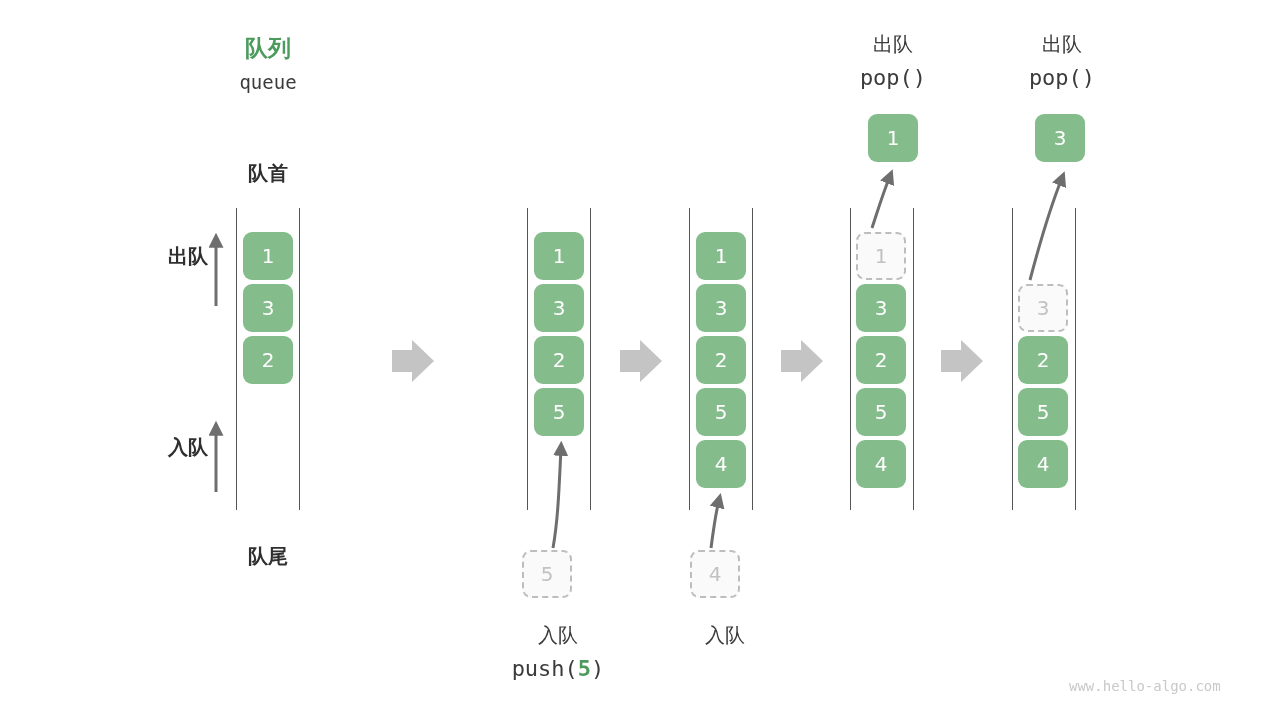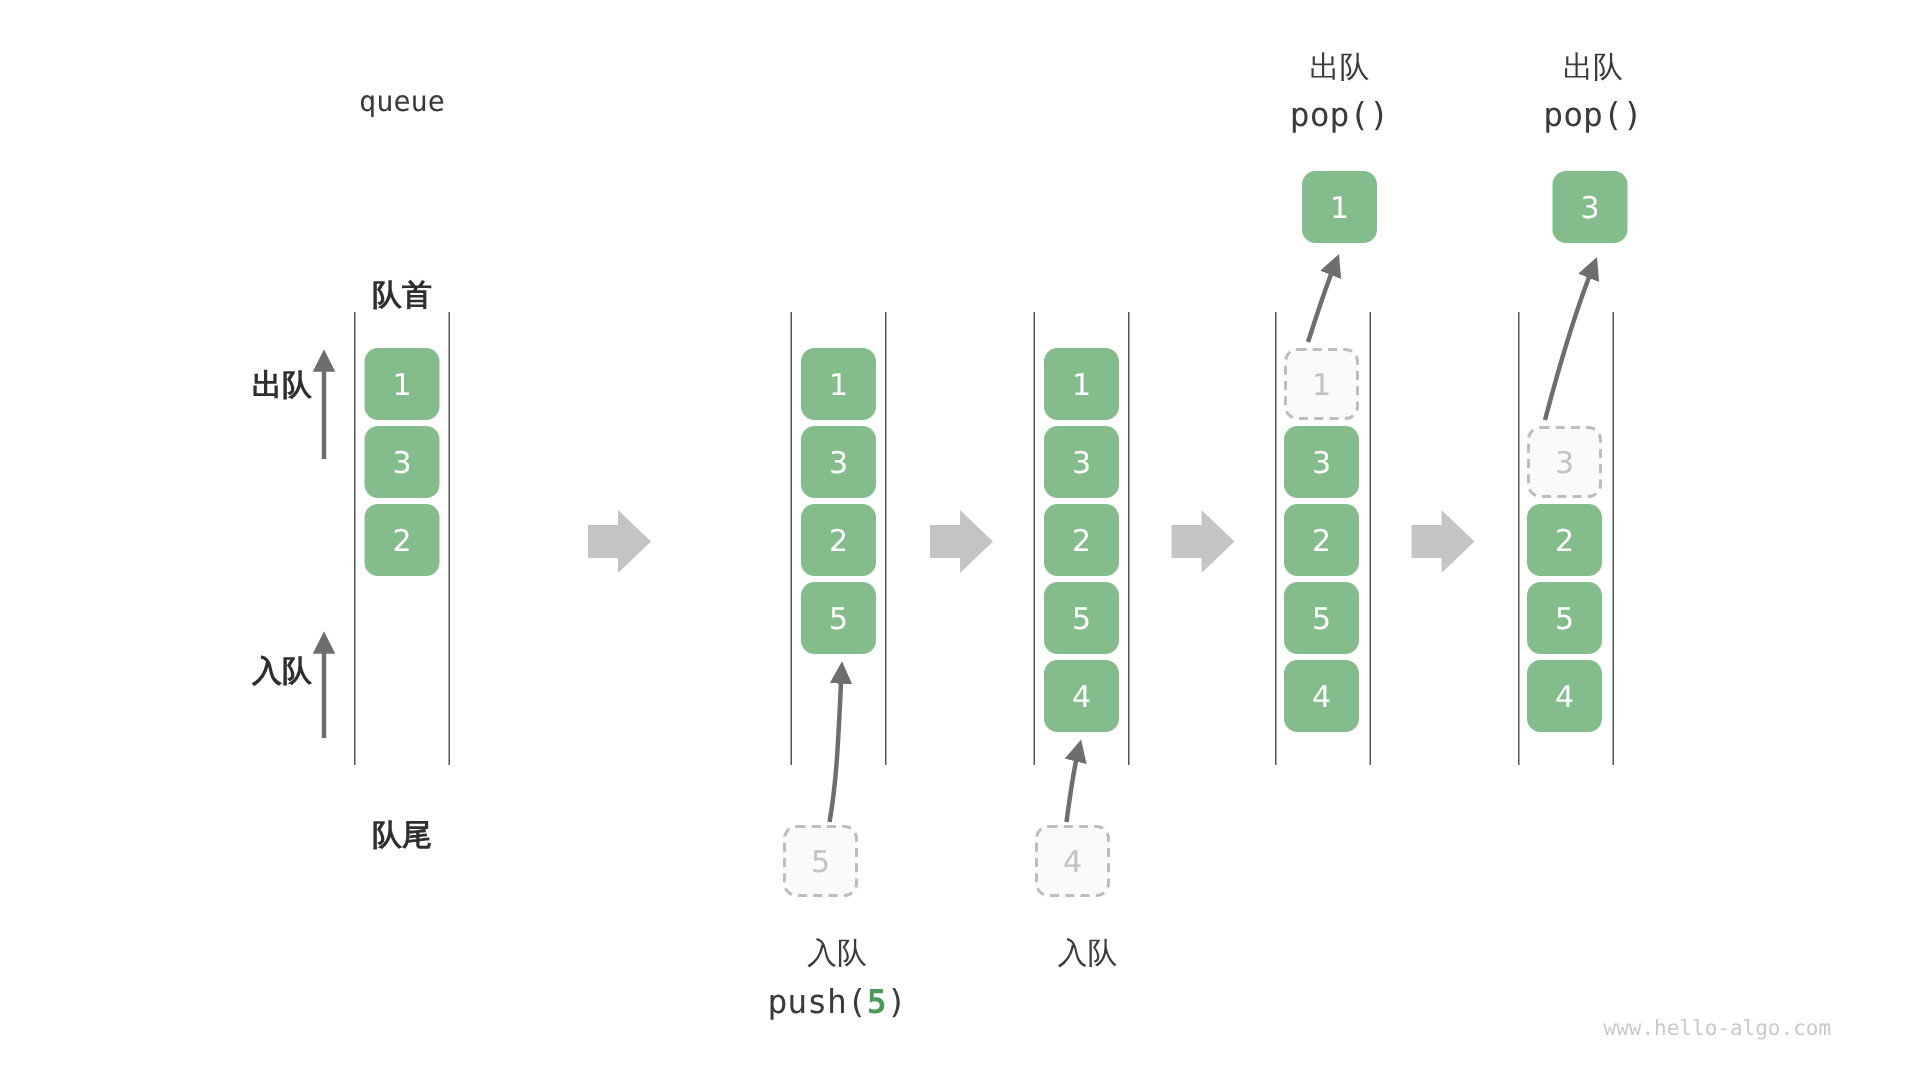--- a/index.html
+++ b/index.html
@@ -106,23 +106,24 @@
     width: 1280px;
     height: 720px;
     pointer-events: none;
   }
 </style>
 </head>
 <body>
 
 <div id="stage">
 
-  <div class="abs title-en" style="left:208px; top:57px; width:120px;">queue</div>
-
-  <div class="abs end-label" style="left:208px; top:160px; width:120px;margin-top:23px;">队首</div>
+  <div class="abs title-cn" style="left:208px; top:33px; width:120px;">队列</div>
+  <div class="abs title-en" style="left:208px; top:71px; width:120px;">queue</div>
+
+  <div class="abs end-label" style="left:208px; top:160px; width:120px;">队首</div>
   <div class="abs end-label" style="left:208px; top:543px; width:120px;">队尾</div>
 
   <div class="abs side-label" style="left:120px; top:243px; width:88px;">出队</div>
   <div class="abs side-label" style="left:120px; top:434px; width:88px;">入队</div>
 
   <div class="abs rail" style="left:236px; top:208px; height:302px;"></div>
   <div class="abs rail" style="left:299px; top:208px; height:302px;"></div>
 
   <div class="abs cell solid" style="left:243px; top:232px;">1</div>
   <div class="abs cell solid" style="left:243px; top:284px;">3</div>

